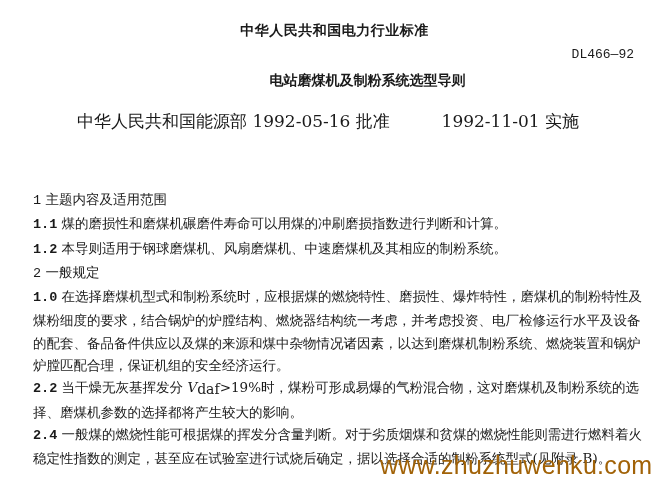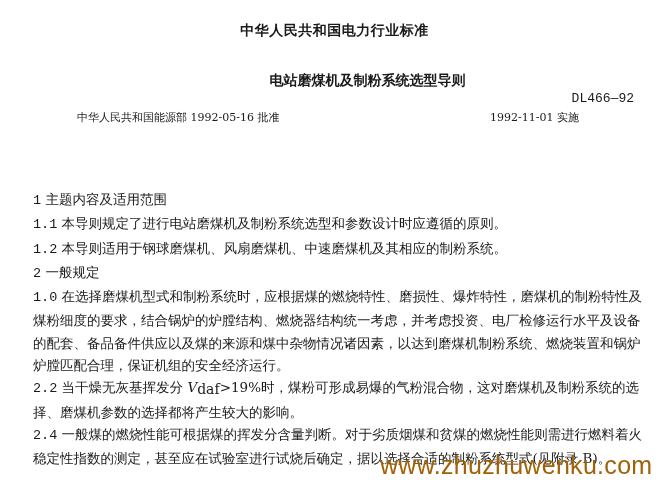--- a/index.html
+++ b/index.html
@@ -12,36 +12,35 @@
   }
   .page { position: absolute; left: 0; top: 0; width: 669px; height: 360px; }
   .std-header {
     position: absolute; top: 22px; left: 0; width: 669px;
     text-align: center; font-size: 14px; font-weight: bold; letter-spacing: 0.5px;
   }
   .std-code {
     position: absolute; top: 47px; right: 35px;
     font-family: "Liberation Mono", "DejaVu Sans Mono", monospace;
     font-size: 13px;
-    margin-top: 44px;
   }
   .doc-title {
     position: absolute; top: 72px; left: 0; width: 669px;
     text-align: center; font-size: 14px; font-weight: bold; padding-left: 33px;
   }
   .approval-row {
     position: absolute; top: 110px; left: 77px; right: 90px;
-    display: flex; justify-content: space-between; font-size: 11px;
+    display: flex; justify-content: space-between; font-size: 17px;
   }
   .body-text {
     position: absolute; top: 148px; left: 33px; width: 610px;
     font-size: 13.5px; line-height: 22.3px; margin-top: 40px;
   }
   .body-text p { margin: 0; }
-  .num { font-family: "Liberation Mono", "DejaVu Sans Mono", monospace; font-weight: normal; }
+  .num { font-family: "Liberation Mono", "DejaVu Sans Mono", monospace; font-weight: bold; }
   .num-plain { font-family: "Liberation Mono", "DejaVu Sans Mono", monospace; }
   .sub { font-size: 14px; vertical-align: -2px; }
   .ital { font-style: italic; }
   .watermark {
     position: absolute; left: 380px; top: 451px;
     font-family: "Liberation Sans", "DejaVu Sans", sans-serif;
     font-size: 25px; color: #a16207; letter-spacing: 0.3px;
   }
 </style>
 </head>
@@ -52,21 +51,21 @@
   <div class="std-code">DL466—92</div>
   <div class="doc-title">电站磨煤机及制粉系统选型导则</div>
 
   <div class="approval-row">
     <span>中华人民共和国能源部 1992-05-16 批准</span>
     <span>1992-11-01 实施</span>
   </div>
 
   <div class="body-text">
     <p><span class="num-plain">1</span> <span>主题内容及适用范围</span></p>
-    <p><span class="num">1.1</span> <span>本导则规定了进行电站磨煤机及制粉系统选型和参数设计时应遵循的原则。</span></p>
+    <p><span class="num">1.1</span> <span>煤的磨损性和磨煤机碾磨件寿命可以用煤的冲刷磨损指数进行判断和计算。</span></p>
     <p><span class="num">1.2</span> <span>本导则适用于钢球磨煤机、风扇磨煤机、中速磨煤机及其相应的制粉系统。</span></p>
     <p><span class="num-plain">2</span> <span>一般规定</span></p>
     <p><span class="num">1.0</span> <span>在选择磨煤机型式和制粉系统时，应根据煤的燃烧特性、磨损性、爆炸特性，磨煤机的制粉特性及煤粉细度的要求，结合锅炉的炉膛结构、燃烧器结构统一考虑，并考虑投资、电厂检修运行水平及设备的配套、备品备件供应以及煤的来源和煤中杂物情况诸因素，以达到磨煤机制粉系统、燃烧装置和锅炉炉膛匹配合理，保证机组的安全经济运行。</span></p>
     <p><span class="num">2.2</span> <span>当干燥无灰基挥发分 </span><span class="ital">V</span><span class="sub">daf</span><span>&gt;19%时，煤粉可形成易爆的气粉混合物，这对磨煤机及制粉系统的选择、磨煤机参数的选择都将产生较大的影响。</span></p>
     <p><span class="num">2.4</span> <span>一般煤的燃烧性能可根据煤的挥发分含量判断。对于劣质烟煤和贫煤的燃烧性能则需进行燃料着火稳定性指数的测定，甚至应在试验室进行试烧后确定，据以选择合适的制粉系统型式(见附录 B)。</span></p>
   </div>
 
   <div class="watermark">www.zhuzhuwenku.com</div>
 </div>
 

